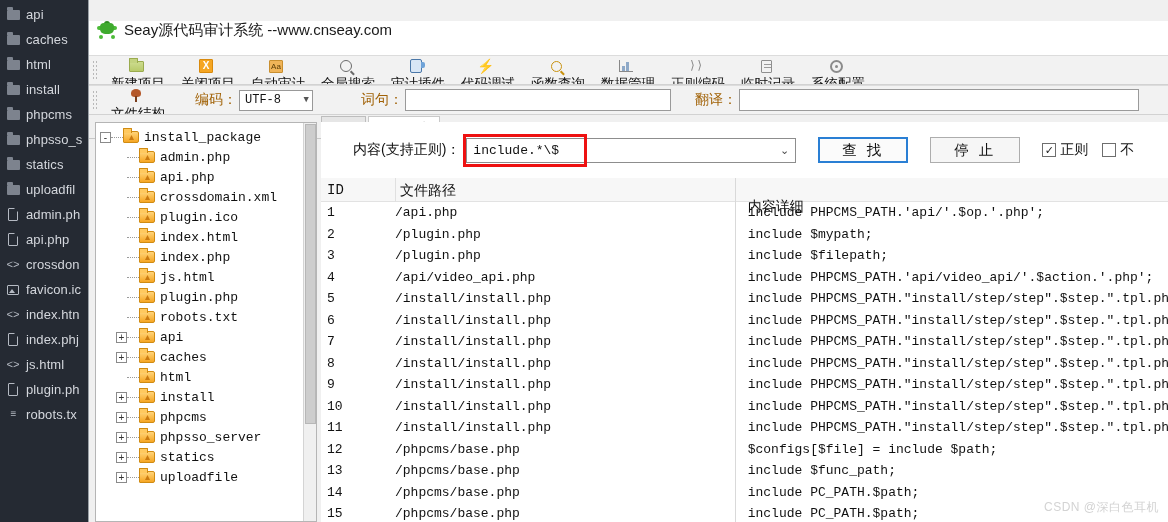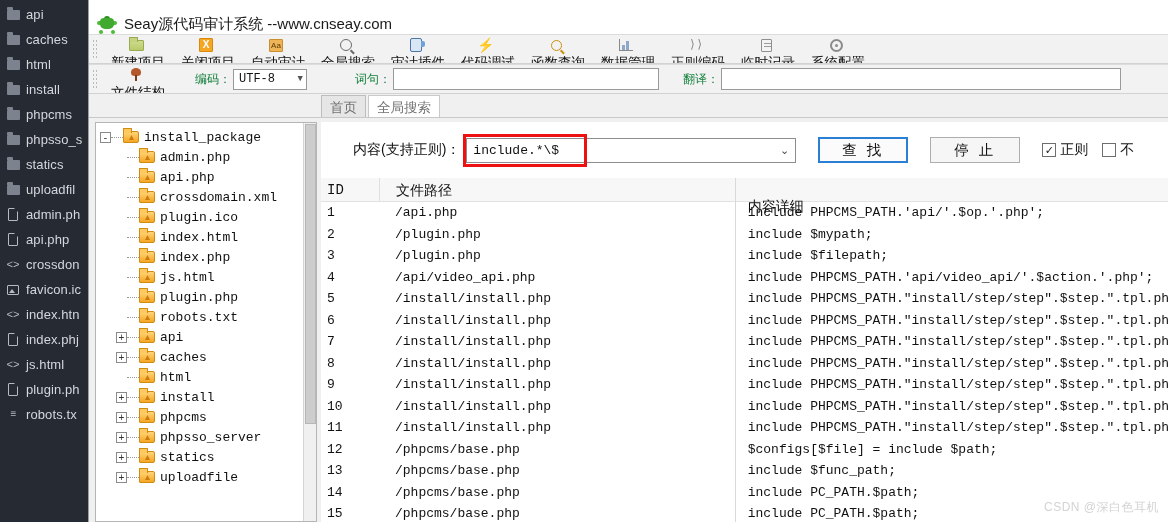--- a/index.html
+++ b/index.html
@@ -51,22 +51,23 @@
 
   
   .app {
     position: absolute; left: 88px; top: 0; width: 1080px; height: 522px;
     background: #f0f0f0;
     border-left: 1px solid #9aa0a6;
   }
 
   
   .titlebar {
-    height: 34px; display: flex; align-items: flex-end; padding-left: 8px;
+    height: 34px; display: flex; align-items: flex-start; padding-left: 8px;
     background: #ffffff;
+    margin-top: 21px;
   }
   .app-logo {
     width: 20px; height: 18px; margin-right: 7px; position: relative; flex:0 0 20px;
   }
   .app-logo .shell { position:absolute; left:3px; top:2px; width:14px; height:11px; background:#3faa2e; border-radius:4px 4px 5px 5px; }
   .app-logo .head { position:absolute; left:7px; top:0px; width:6px; height:5px; background:#2f8c22; border-radius:3px 3px 1px 1px;}
   .app-logo .lf { position:absolute; left:0px; top:5px; width:5px; height:4px; background:#4cbb38; border-radius:2px;}
   .app-logo .rf { position:absolute; right:0px; top:5px; width:5px; height:4px; background:#4cbb38; border-radius:2px;}
   .app-logo .bl { position:absolute; left:2px; bottom:0px; width:4px; height:4px; background:#4cbb38; border-radius:2px;}
   .app-logo .br { position:absolute; right:2px; bottom:0px; width:4px; height:4px; background:#4cbb38; border-radius:2px;}
@@ -111,21 +112,21 @@
   .ic-regex { font-size:12px;color:#8a8a8a;font-family:"Liberation Mono",monospace;line-height:1;}
   .ic-note { width:11px;height:13px;background:#f3f3f3;border:1.3px solid #8f8f8f;border-radius:1px;position:relative;}
   .ic-note:after{content:'';position:absolute;left:2px;top:3px;width:7px;height:1px;background:#9b9b9b;box-shadow:0 3px 0 #9b9b9b;}
   .ic-gear { width:13px;height:13px;border:2px solid #8b8b8b;border-radius:50%;position:relative;}
   .ic-gear:after{content:'';position:absolute;left:3px;top:3px;width:3px;height:3px;background:#8b8b8b;border-radius:50%;}
   .ic-tree { width:14px;height:14px;position:relative;}
   .ic-tree .crown{position:absolute;left:2px;top:0;width:10px;height:8px;background:#b4582a;border-radius:50% 50% 40% 40%;}
   .ic-tree .trunk{position:absolute;left:6px;top:7px;width:2px;height:6px;background:#7a3d1c;}
 
   
-  .lbl-plain { font-size: 12px; color: #15803d; }
+  .lbl-plain { font-size: 14px; color: #a16207; }
   .sel-box {
     height: 21px; width: 74px; margin-left: 2px;
     border: 1px solid #999; background: #fff;
     display: flex; align-items: center; justify-content: space-between;
     padding: 0 3px 0 5px; font-size: 12px; color: #111;
     font-family: "Liberation Mono", monospace;
   }
   .sel-box .arrow { font-size: 9px; color: #555; }
   .txt-in {
     height: 22px; border: 1px solid #9a9a9a; background: #fff;
@@ -203,21 +204,21 @@
 
   
   .tbl { position:absolute; left:0; right:0; top:56px; bottom:0; display:flex; }
   .col-left { width: 420px; position: relative; }
   .col-right { flex:1; position: relative; border-left: 1px solid #d9d9d9;}
   .thead {
     height: 24px; display:flex; align-items:center; font-size:14px; color:#111;
     background:#f7f7f7; border-bottom:1px solid #e2e2e2;
   }
   .th-id { width: 58px; padding-left: 6px; font-family:"Liberation Mono",monospace;}
-  .th-path { padding-left: 16px; border-left: 1px solid #e0e0e0; height:24px; line-height:24px; flex:1;}
+  .th-path { padding-left: 4px; border-left: 1px solid #e0e0e0; height:24px; line-height:24px; flex:1;margin-left:16px;}
   .th-detail { padding-left: 12px; margin-top: 35px; }
   .trow { height: 21.5px; display:flex; align-items:center;
     font-family: "Liberation Mono", monospace; font-size: 13px; color:#111; }
   .td-id { width: 58px; padding-left: 6px; }
   .td-path { padding-left: 16px; }
   .td-detail { padding-left: 12px; white-space: nowrap; text-align: center; }
 
   .watermark {
     position:absolute; right: 10px; bottom: 6px;
     font-size: 12px; color: #d3d3d3; font-family:"Liberation Sans",sans-serif;

